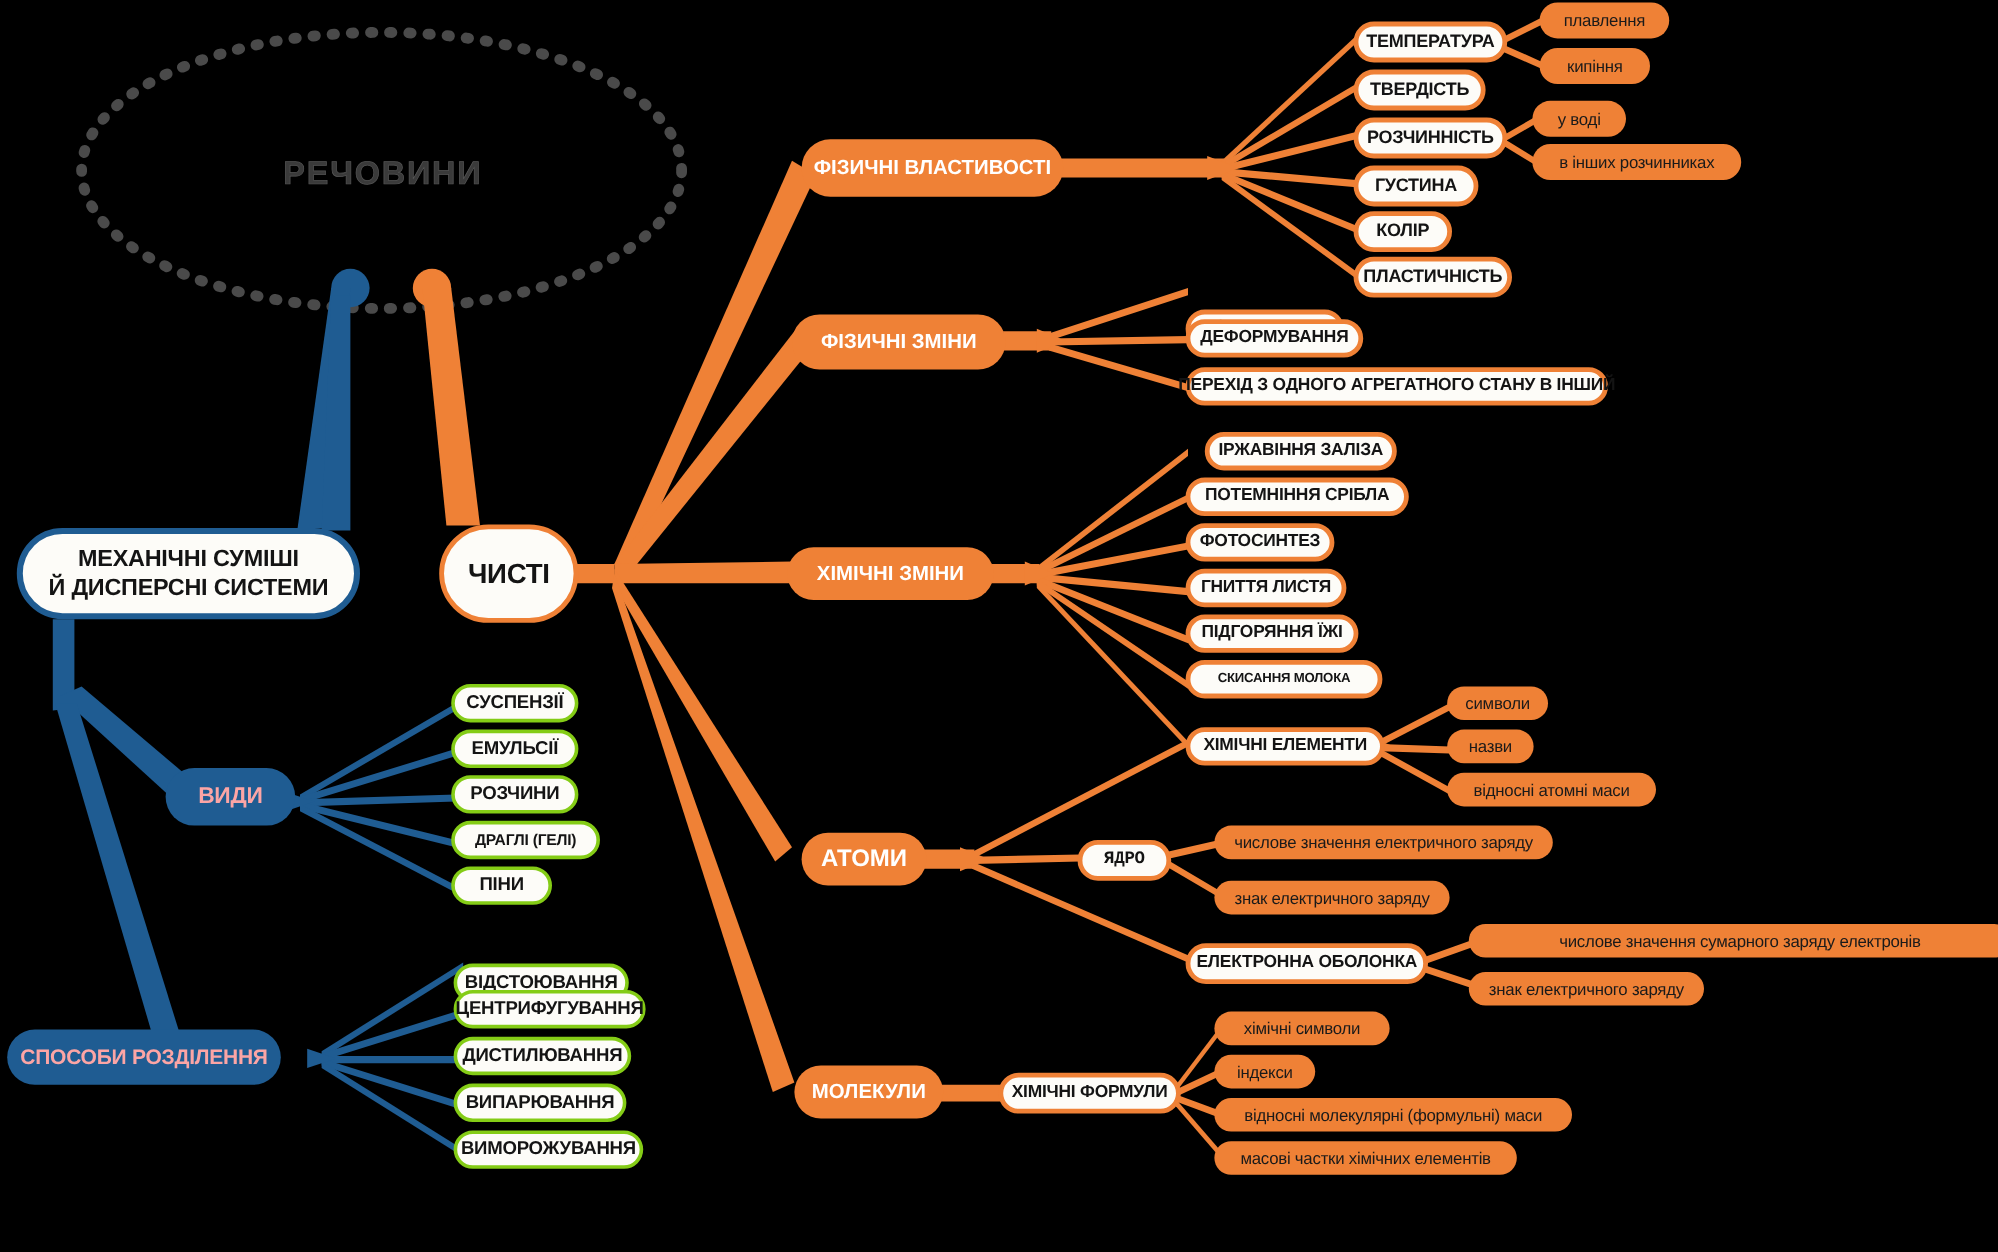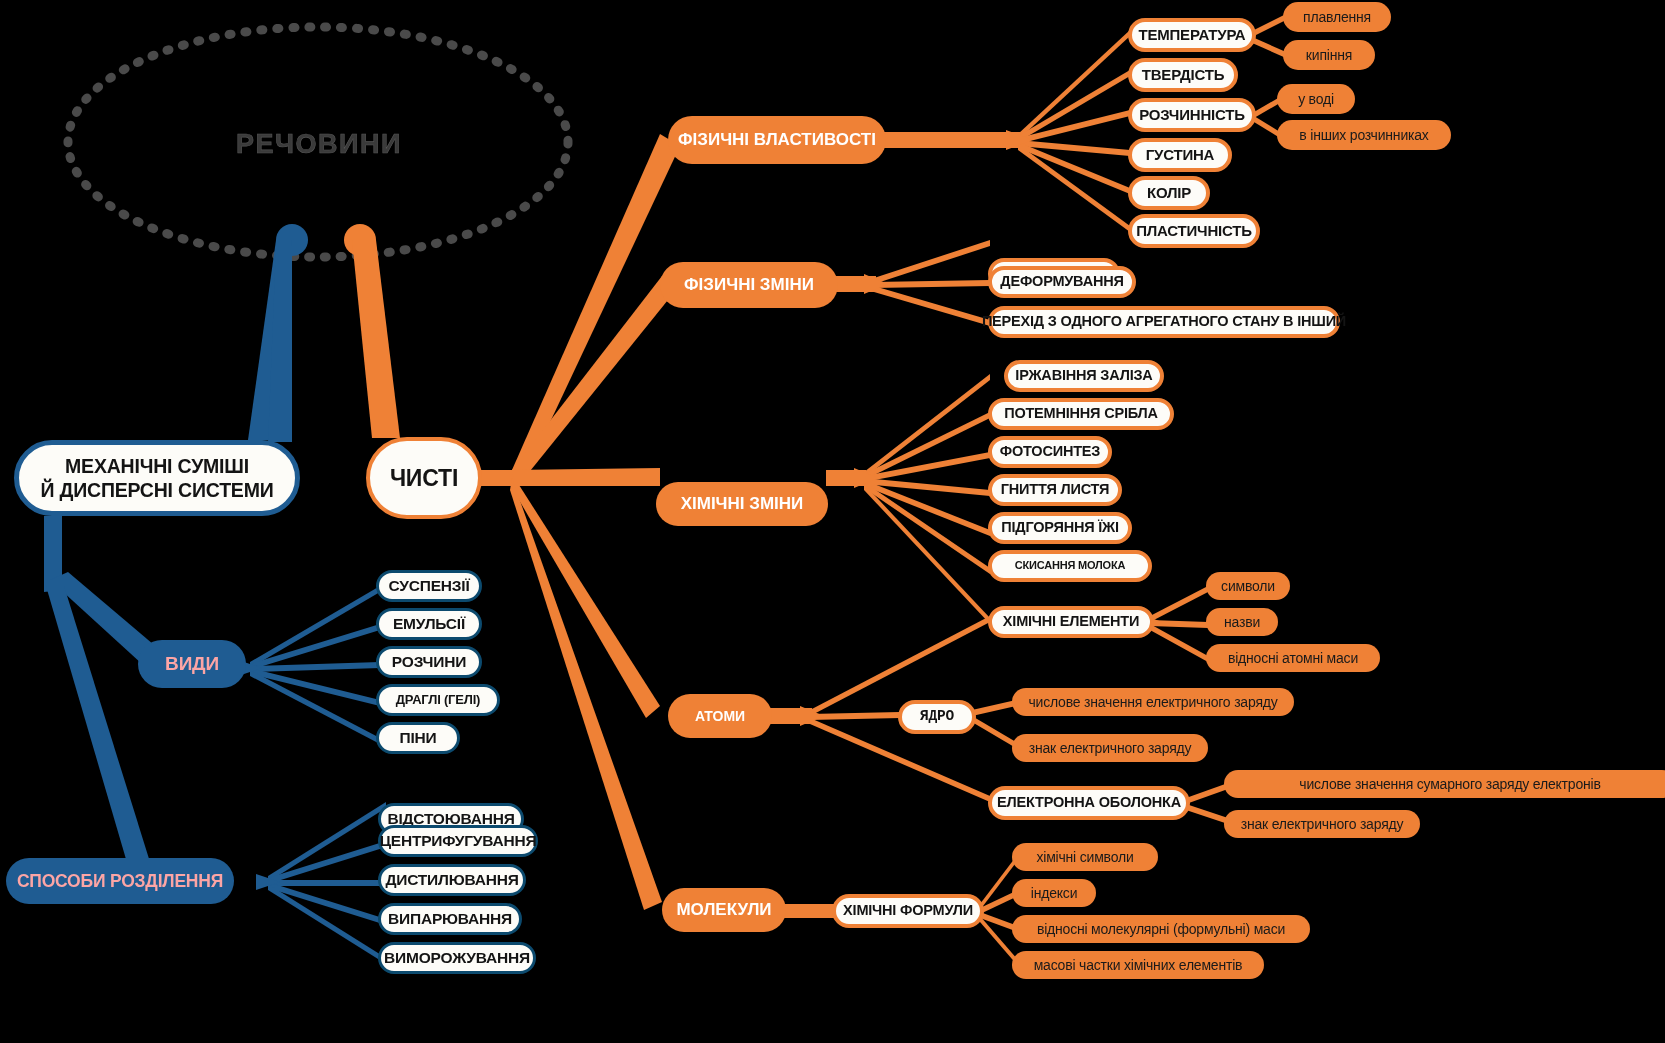--- a/index.html
+++ b/index.html
@@ -67,21 +67,21 @@
   
   .pill-blue {
     background: #1f5c92;
     color: #fca5a5;
     border-radius: 999px;
   }
   
   .pill-white-b {
     background: #fdfcf8;
     color: #141414;
-    border: 3px solid #0c4a6e;
+    border: 3px solid #84cc16;
     border-radius: 999px;
   }
   .pill-white-b-thick {
     background: #fdfcf8;
     color: #141414;
     border: 5px solid #1f5c92;
     border-radius: 40px;
     flex-direction: column;
     line-height: 1.25;
   }
@@ -245,36 +245,36 @@
   <div class="node pill-orange" style="left:1283px; top:40px; width:92px; height:30px; font-size:14px; font-weight:normal;">кипіння</div>
   <div class="node pill-orange" style="left:1277px; top:84px; width:78px; height:30px; font-size:14px; font-weight:normal;">у воді</div>
   <div class="node pill-orange" style="left:1277px; top:120px; width:174px; height:30px; font-size:14px; font-weight:normal;">в інших розчинниках</div>
 
   <div class="node pill-orange-hdr" style="left:660px; top:262px; width:178px; height:46px; font-size:17px;">ФІЗИЧНІ ЗМІНИ</div>
 
   <div class="node pill-white-o" style="left:988px; top:226px; width:132px; height:32px; font-size:14.5px;margin-top:32px;">ПОДРІБНЕННЯ</div>
   <div class="node pill-white-o" style="left:988px; top:266px; width:148px; height:32px; font-size:14.5px;">ДЕФОРМУВАННЯ</div>
   <div class="node pill-white-o" style="left:988px; top:306px; width:352px; height:32px; font-size:14.5px;">ПЕРЕХІД З ОДНОГО АГРЕГАТНОГО СТАНУ В ІНШИЙ</div>
 
-  <div class="node pill-orange-hdr" style="left:656px; top:456px; width:172px; height:44px; font-size:17px;margin-top:26px;">ХІМІЧНІ ЗМІНИ</div>
+  <div class="node pill-orange-hdr" style="left:656px; top:456px; width:172px; height:44px; font-size:17px;">ХІМІЧНІ ЗМІНИ</div>
 
   <div class="node pill-white-o" style="left:1004px; top:360px; width:160px; height:32px; font-size:14.5px;">ІРЖАВІННЯ ЗАЛІЗА</div>
   <div class="node pill-white-o" style="left:988px; top:398px; width:186px; height:32px; font-size:14.5px;">ПОТЕМНІННЯ СРІБЛА</div>
   <div class="node pill-white-o" style="left:988px; top:436px; width:124px; height:32px; font-size:14.5px;">ФОТОСИНТЕЗ</div>
   <div class="node pill-white-o" style="left:988px; top:474px; width:134px; height:32px; font-size:14.5px;">ГНИТТЯ ЛИСТЯ</div>
   <div class="node pill-white-o" style="left:988px; top:512px; width:144px; height:32px; font-size:14.5px;">ПІДГОРЯННЯ ЇЖІ</div>
   <div class="node pill-white-o" style="left:988px; top:550px; width:164px; height:32px; font-size:11px;">СКИСАННЯ МОЛОКА</div>
 
   <div class="node pill-white-o" style="left:988px; top:606px; width:166px; height:32px; font-size:14.5px;">ХІМІЧНІ ЕЛЕМЕНТИ</div>
 
   <div class="node pill-orange" style="left:1206px; top:572px; width:84px; height:28px; font-size:14px; font-weight:normal;">символи</div>
   <div class="node pill-orange" style="left:1206px; top:608px; width:72px; height:28px; font-size:14px; font-weight:normal;">назви</div>
   <div class="node pill-orange" style="left:1206px; top:644px; width:174px; height:28px; font-size:14px; font-weight:normal;">відносні атомні маси</div>
 
-  <div class="node pill-orange-hdr" style="left:668px; top:694px; width:104px; height:44px; font-size:14px;">АТОМИ</div>
+  <div class="node pill-orange-hdr" style="left:668px; top:694px; width:104px; height:44px; font-size:20px;">АТОМИ</div>
 
   <div class="node pill-white-o" style="left:898px; top:700px; width:78px; height:34px; font-size:14.5px;font-family:Liberation Mono, monospace;">ЯДРО</div>
 
   <div class="node pill-orange" style="left:1012px; top:688px; width:282px; height:28px; font-size:14px; font-weight:normal;">числове значення електричного заряду</div>
   <div class="node pill-orange" style="left:1012px; top:734px; width:196px; height:28px; font-size:14px; font-weight:normal;">знак електричного заряду</div>
 
   <div class="node pill-white-o" style="left:988px; top:786px; width:202px; height:34px; font-size:14.5px;">ЕЛЕКТРОННА ОБОЛОНКА</div>
 
   <div class="node pill-orange" style="left:1224px; top:770px; width:452px; height:28px; font-size:14px; font-weight:normal;">числове значення сумарного заряду електронів</div>
   <div class="node pill-orange" style="left:1224px; top:810px; width:196px; height:28px; font-size:14px; font-weight:normal;">знак електричного заряду</div>

